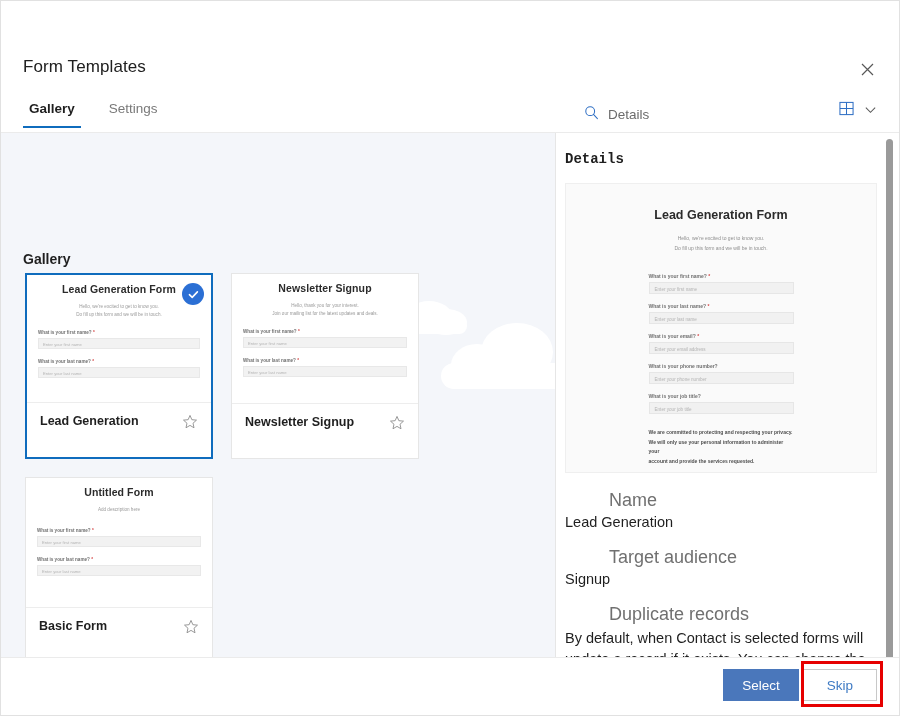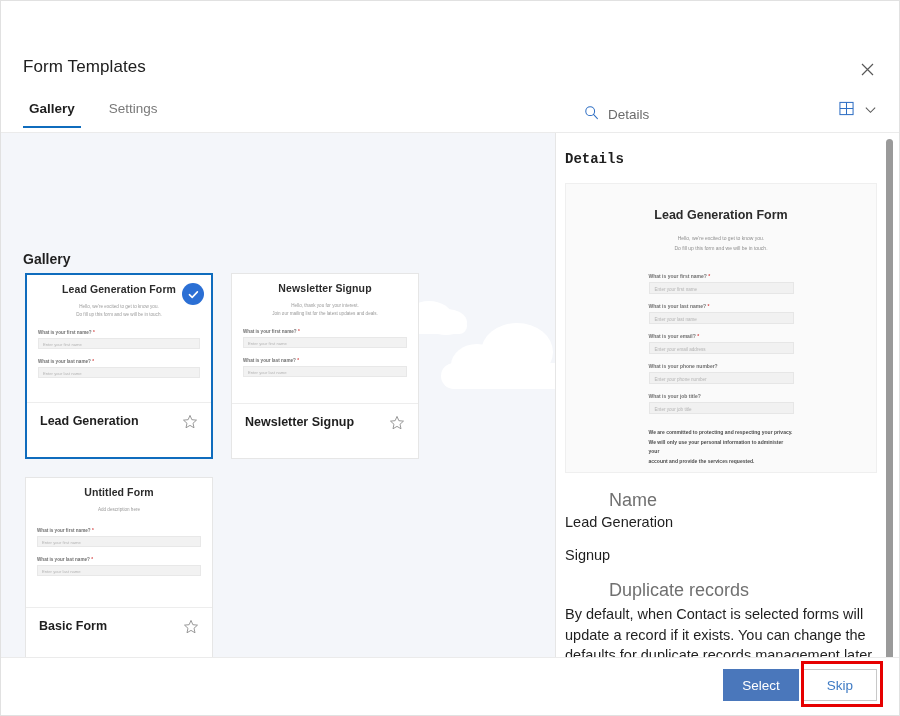--- a/index.html
+++ b/index.html
@@ -450,20 +450,21 @@
             <div>account and provide the services requested.</div>
           </div>
         </div>
 
         <div class="meta-block">
           <div class="meta-label">Name</div>
           <div class="meta-value">Lead Generation</div>
         </div>
 
         <div class="meta-block">
+          <div class="meta-label">Target audience</div>
           <div class="meta-value">Signup</div>
         </div>
 
         <div class="meta-block">
           <div class="meta-label">Duplicate records</div>
           <div class="meta-para"><span>By default, when Contact is selected forms will update a record if it exists. You can change the defaults for duplicate records management later in form Settings. </span><span class="link">Learn more</span></div>
         </div>
       </div>
 
       <div class="v-scrollbar"></div>

